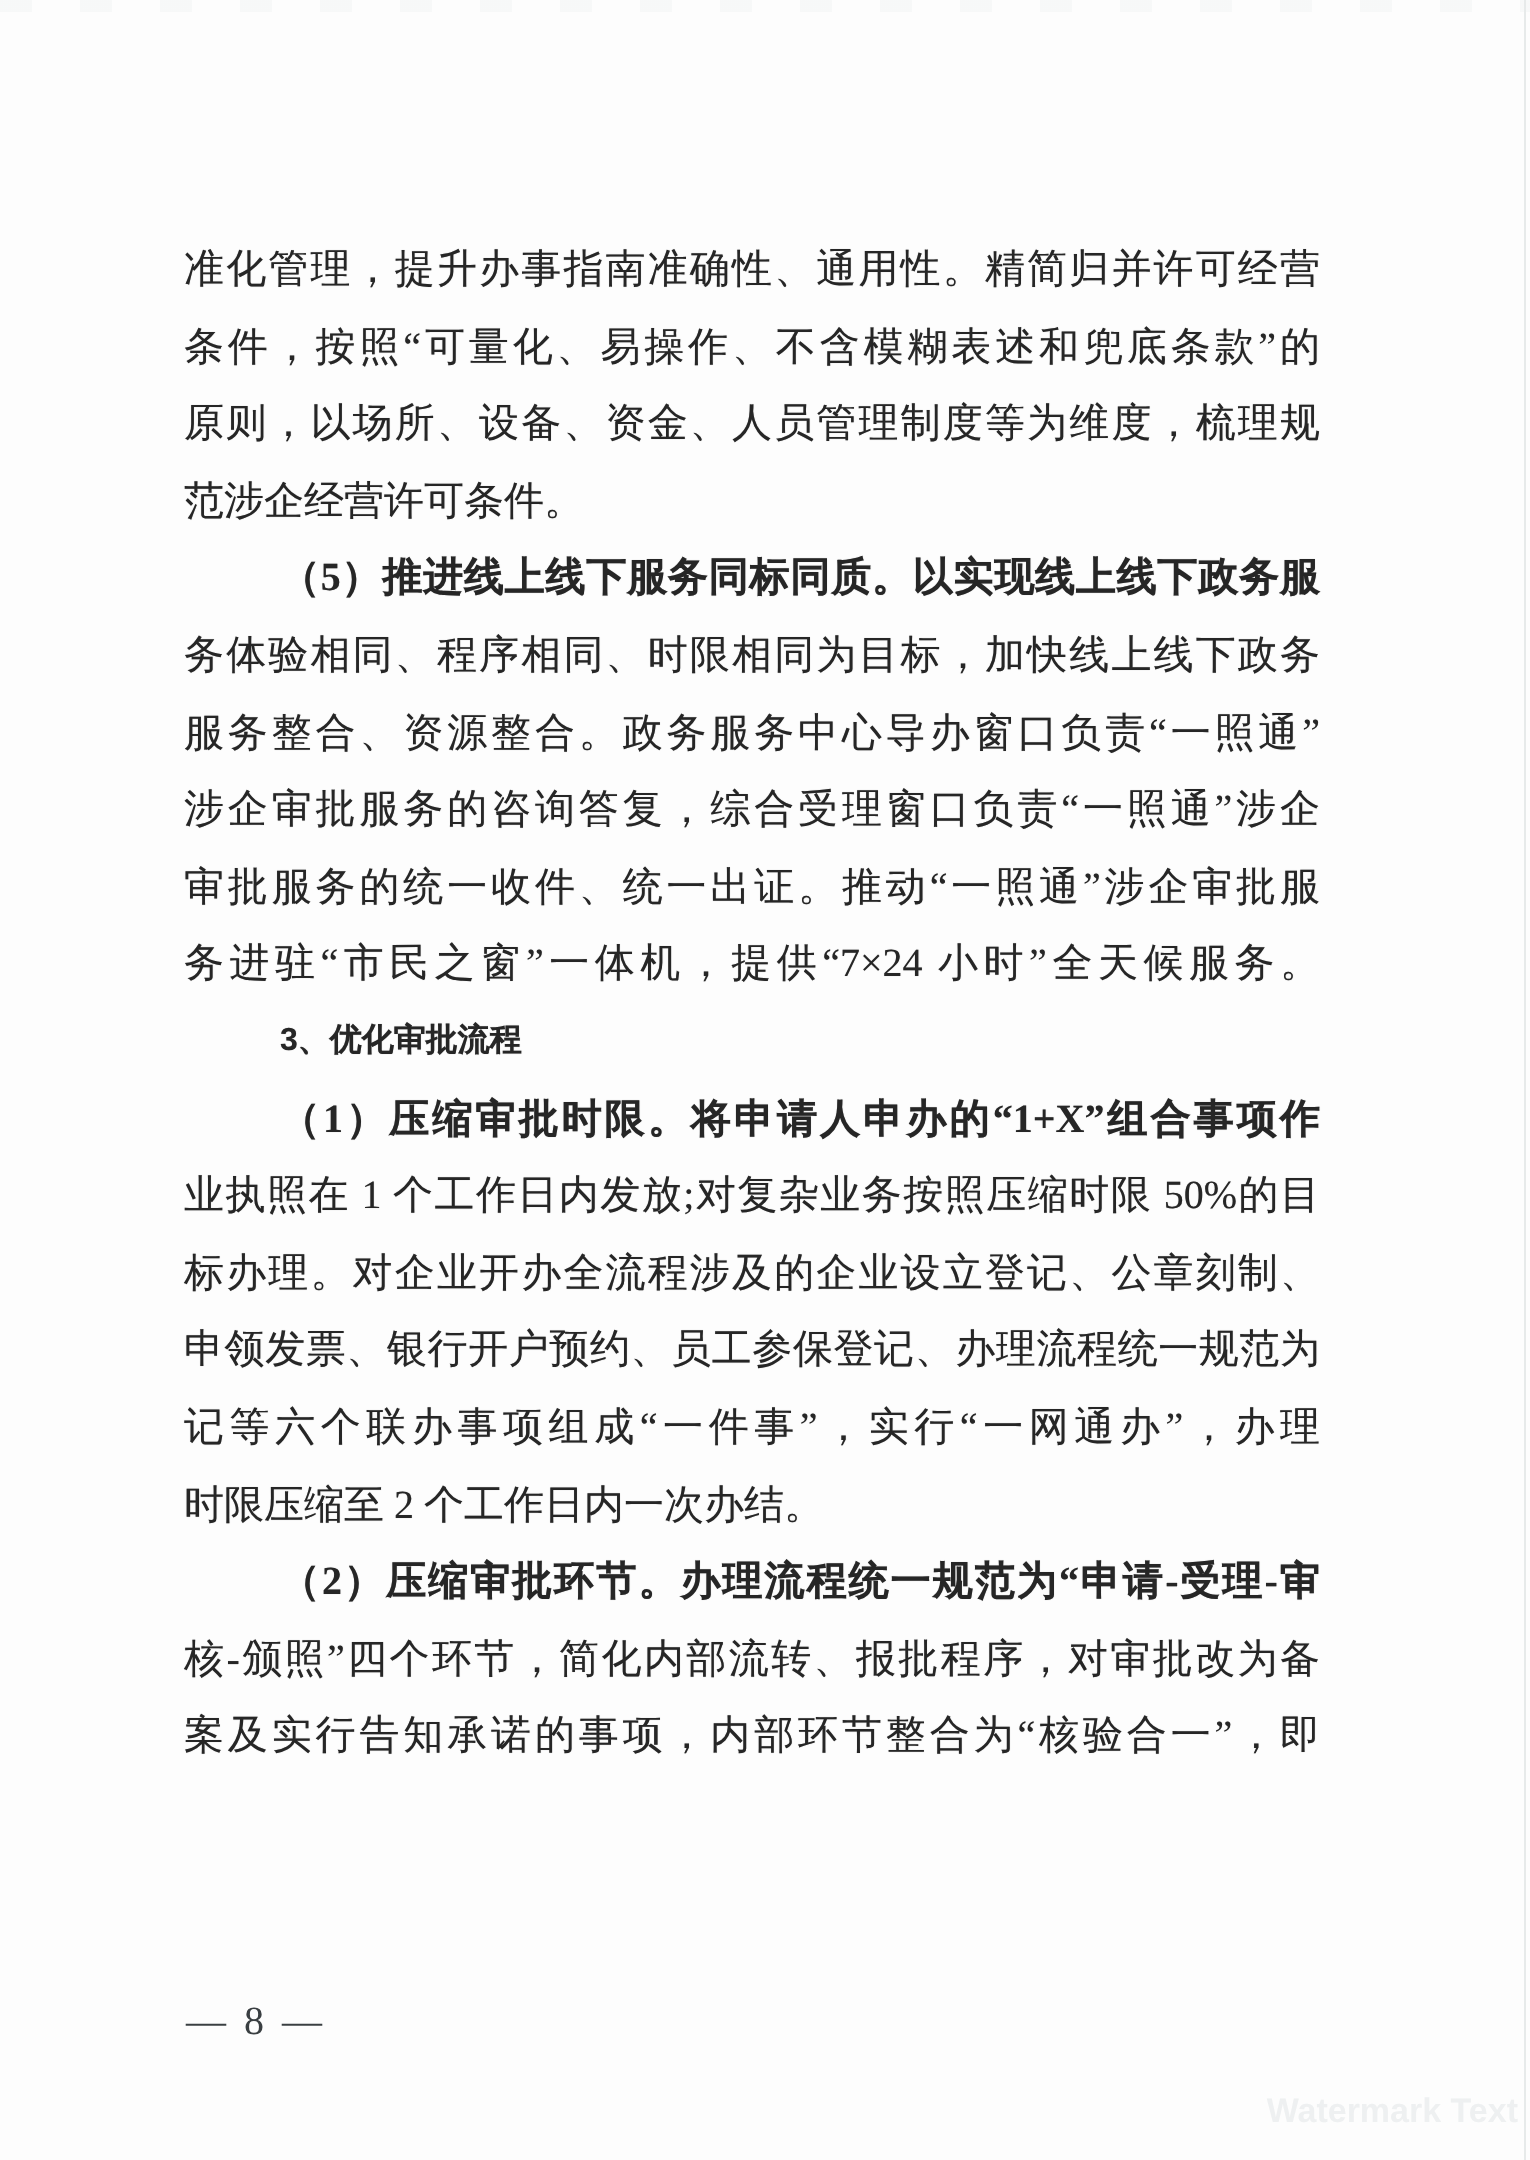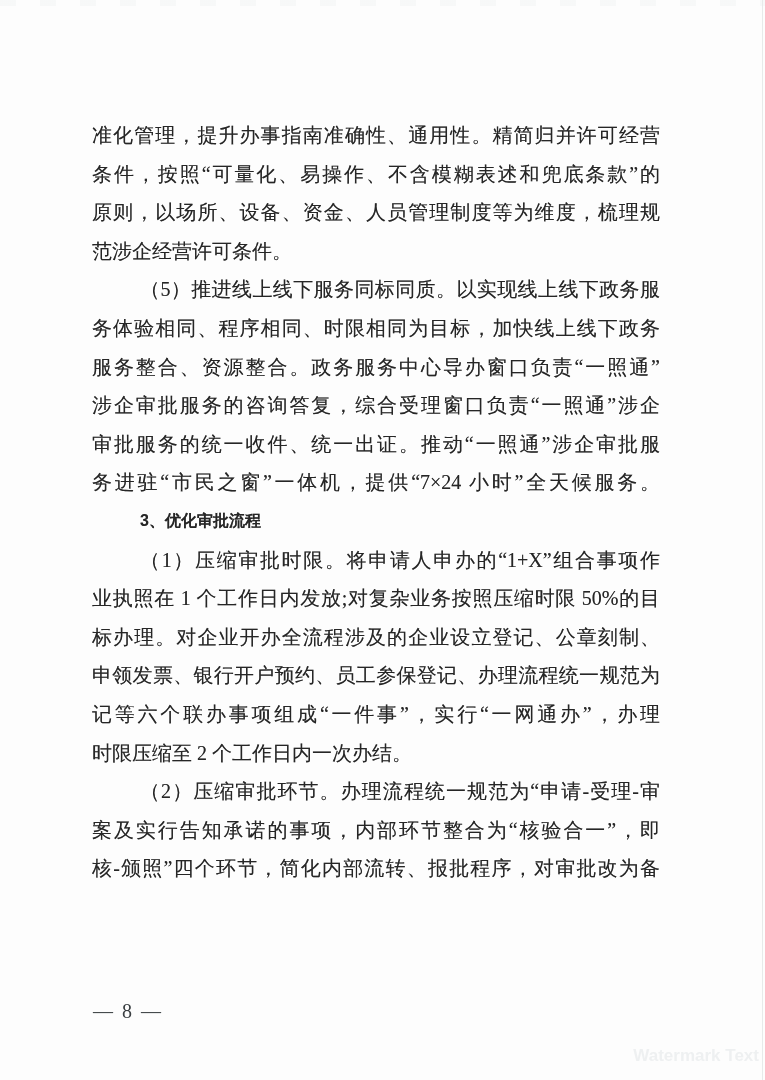--- a/index.html
+++ b/index.html
@@ -42,20 +42,21 @@
     color: #262626;
     text-shadow: 0 0 .4px rgba(40,40,40,.45);
     text-align: left;
   }
   .line.justify {
     text-align: justify;
     text-align-last: justify;
   }
   .line.indent {
     text-indent: 48px;
+    font-weight: bold;
   }
   .line.bold {
     font-weight: 700;
     font-family: "Liberation Sans", "DejaVu Sans", sans-serif;
     font-size: 16px;
   }
   .page-number {
     position: absolute;
     left: 93px;
     top: 1000px;
@@ -93,20 +94,20 @@
       <div class="line justify">审批服务的统一收件、统一出证。推动“一照通”涉企审批服</div>
       <div class="line justify">务进驻“市民之窗”一体机，提供“7×24 小时”全天候服务。</div>
       <div class="line indent bold">3、优化审批流程</div>
       <div class="line justify indent">（1）压缩审批时限。将申请人申办的“1+X”组合事项作</div>
       <div class="line justify">业执照在 1 个工作日内发放;对复杂业务按照压缩时限 50%的目</div>
       <div class="line justify">标办理。对企业开办全流程涉及的企业设立登记、公章刻制、</div>
       <div class="line justify">申领发票、银行开户预约、员工参保登记、办理流程统一规范为</div>
       <div class="line justify">记等六个联办事项组成“一件事”，实行“一网通办”，办理</div>
       <div class="line">时限压缩至 2 个工作日内一次办结。</div>
       <div class="line justify indent">（2）压缩审批环节。办理流程统一规范为“申请-受理-审</div>
+      <div class="line justify">核-颁照”四个环节，简化内部流转、报批程序，对审批改为备</div>
       <div class="line justify">案及实行告知承诺的事项，内部环节整合为“核验合一”，即</div>
-      <div class="line justify">核-颁照”四个环节，简化内部流转、报批程序，对审批改为备</div>
     </div>
 
   <div class="page-number">— 8 —</div>
 
   <div class="watermark">Watermark Text</div>
 </div>
 
 </body></html>

